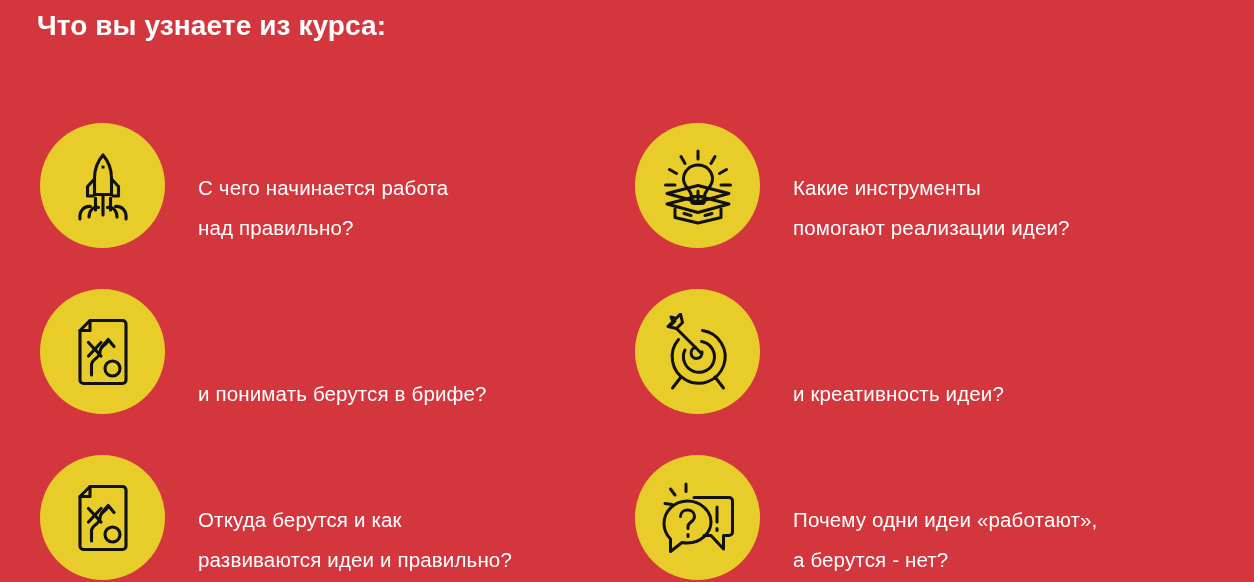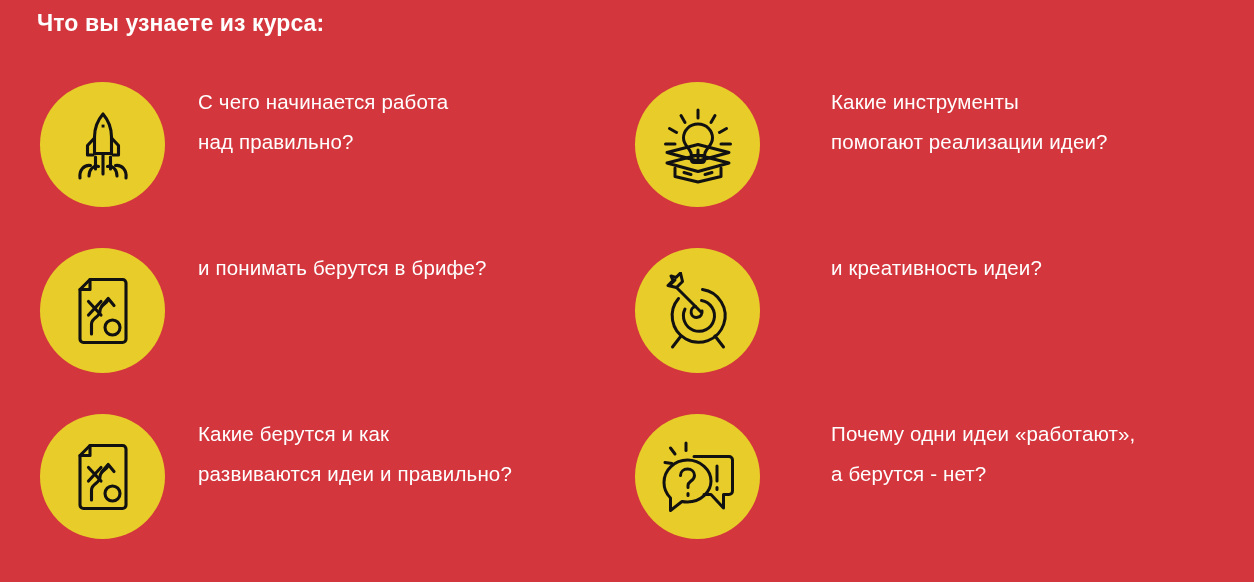--- a/index.html
+++ b/index.html
@@ -11,41 +11,41 @@
     background:#d3373d;
     font-family:"Liberation Sans", sans-serif;
     -webkit-font-smoothing:antialiased;
   }
   #page { position:relative; width:1254px; height:582px; }
 
   .page-title {
     position:absolute;
     left:37px; top:10px;
     color:#ffffff;
-    font-size:23px;
+    font-size:28px;
     font-weight:bold;
     letter-spacing:0.1px;
   }
 
   .grid {
     position:absolute;
     left:0; top:82px;
     width:1254px;
     display:grid;
     grid-template-columns:597px 597px;
     grid-template-rows:166px 166px 166px;
     column-gap:0px;
   }
 
   .item {
     display:flex;
-    align-items:flex-start;
+    align-items:flex-end;
   }
   .item.col-left  { padding-left:40px; }
-  .item.col-right { padding-left:40px; margin-left:-2px;gap:38px; }
+  .item.col-right { padding-left:40px; margin-left:-2px; }
 
   .icon-circle {
     flex:0 0 auto;
     width:125px; height:125px;
     border-radius:50%;
     background:#e8cc29;
     display:flex;
     align-items:center;
     justify-content:center;
   }
@@ -170,21 +170,21 @@
             <path d="M23 4.5 L23 14.5 L13 14.5"></path>
             <path d="M21.5 26.5 L34 40"></path>
             <path d="M34 26.5 L21.5 40"></path>
             <circle cx="45.5" cy="52.5" r="7.5"></circle>
             <path d="M24.5 59 L24.5 49 C24.5 42.5 33 42.5 33 36 C33 29.5 41 28.5 41 24"></path>
             <path d="M35 30.5 L41.2 23.5 L47 30.5"></path>
           </svg>
         </span>
       </div>
       <div class="item-text">
-        <span class="ln">Какие берутся и как</span>
+        <span class="ln">Откуда берутся и как</span>
         <span class="ln">развиваются идеи и правильно?</span>
       </div>
     </div>
 
     <div class="item col-right">
       <div class="icon-circle">
         <span>
           <svg width="78" height="78" viewBox="0 0 78 78" fill="none" stroke="#111111" stroke-width="3" stroke-linecap="round" stroke-linejoin="round">
             <path d="M27 12.5 L27 5"></path>
             <path d="M16 16 L11.5 10"></path>

